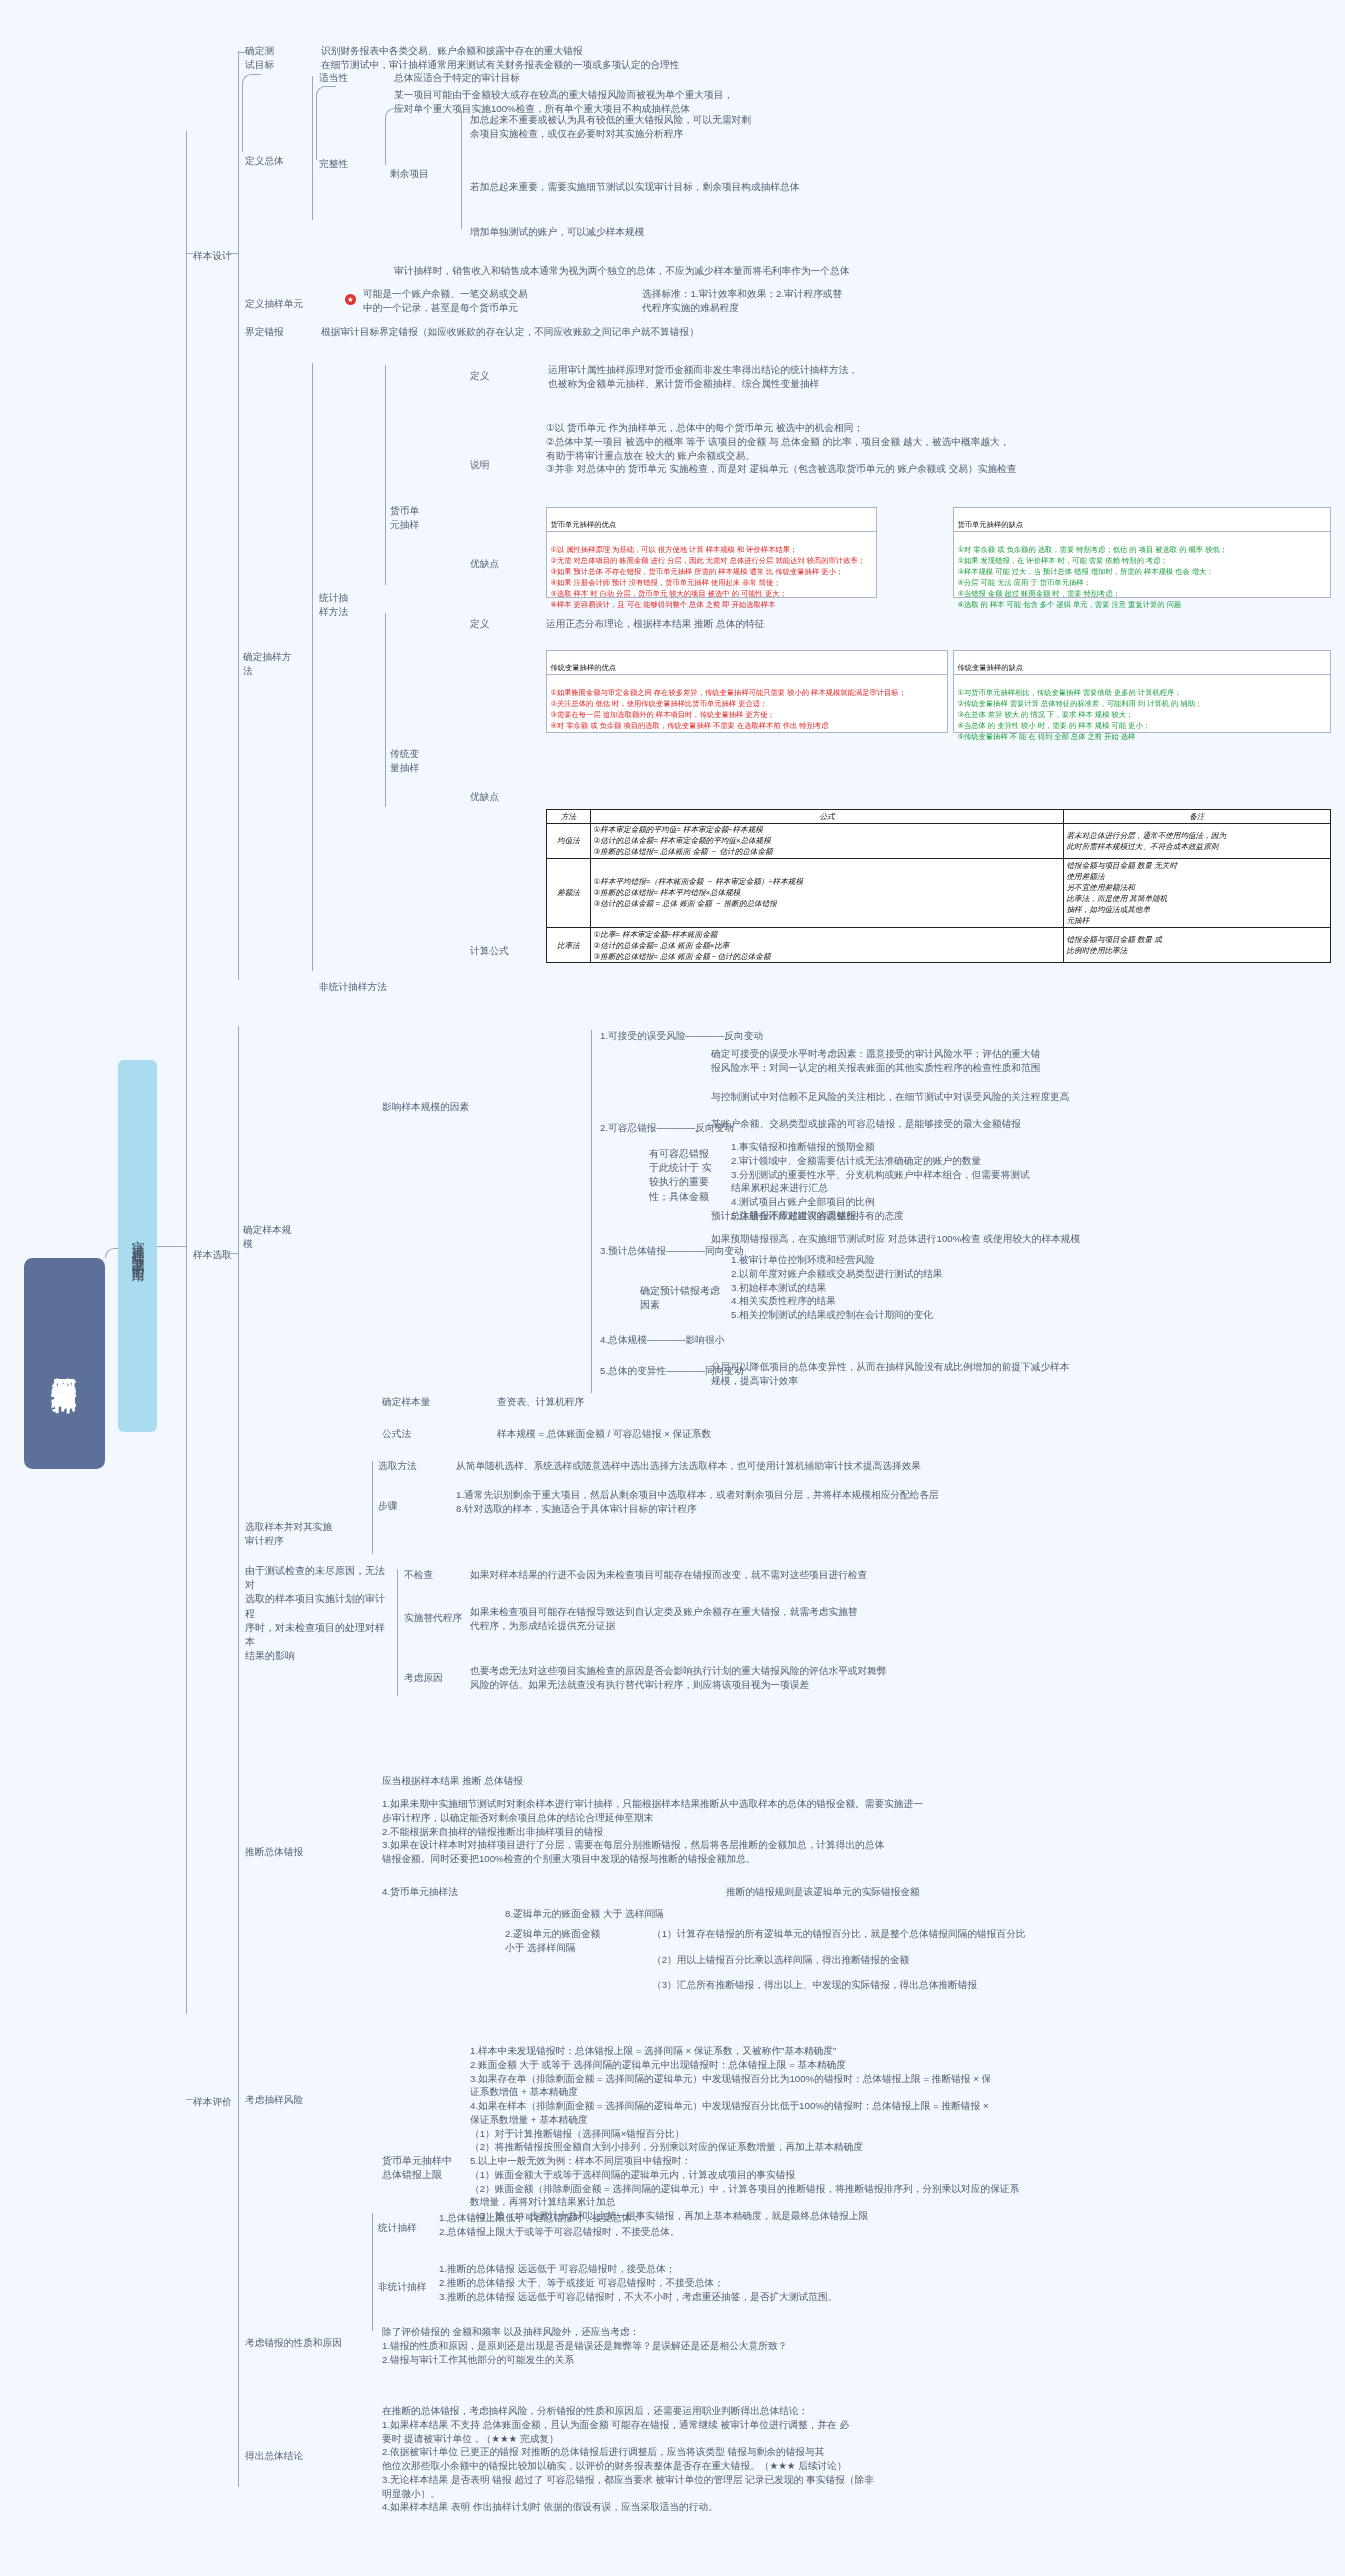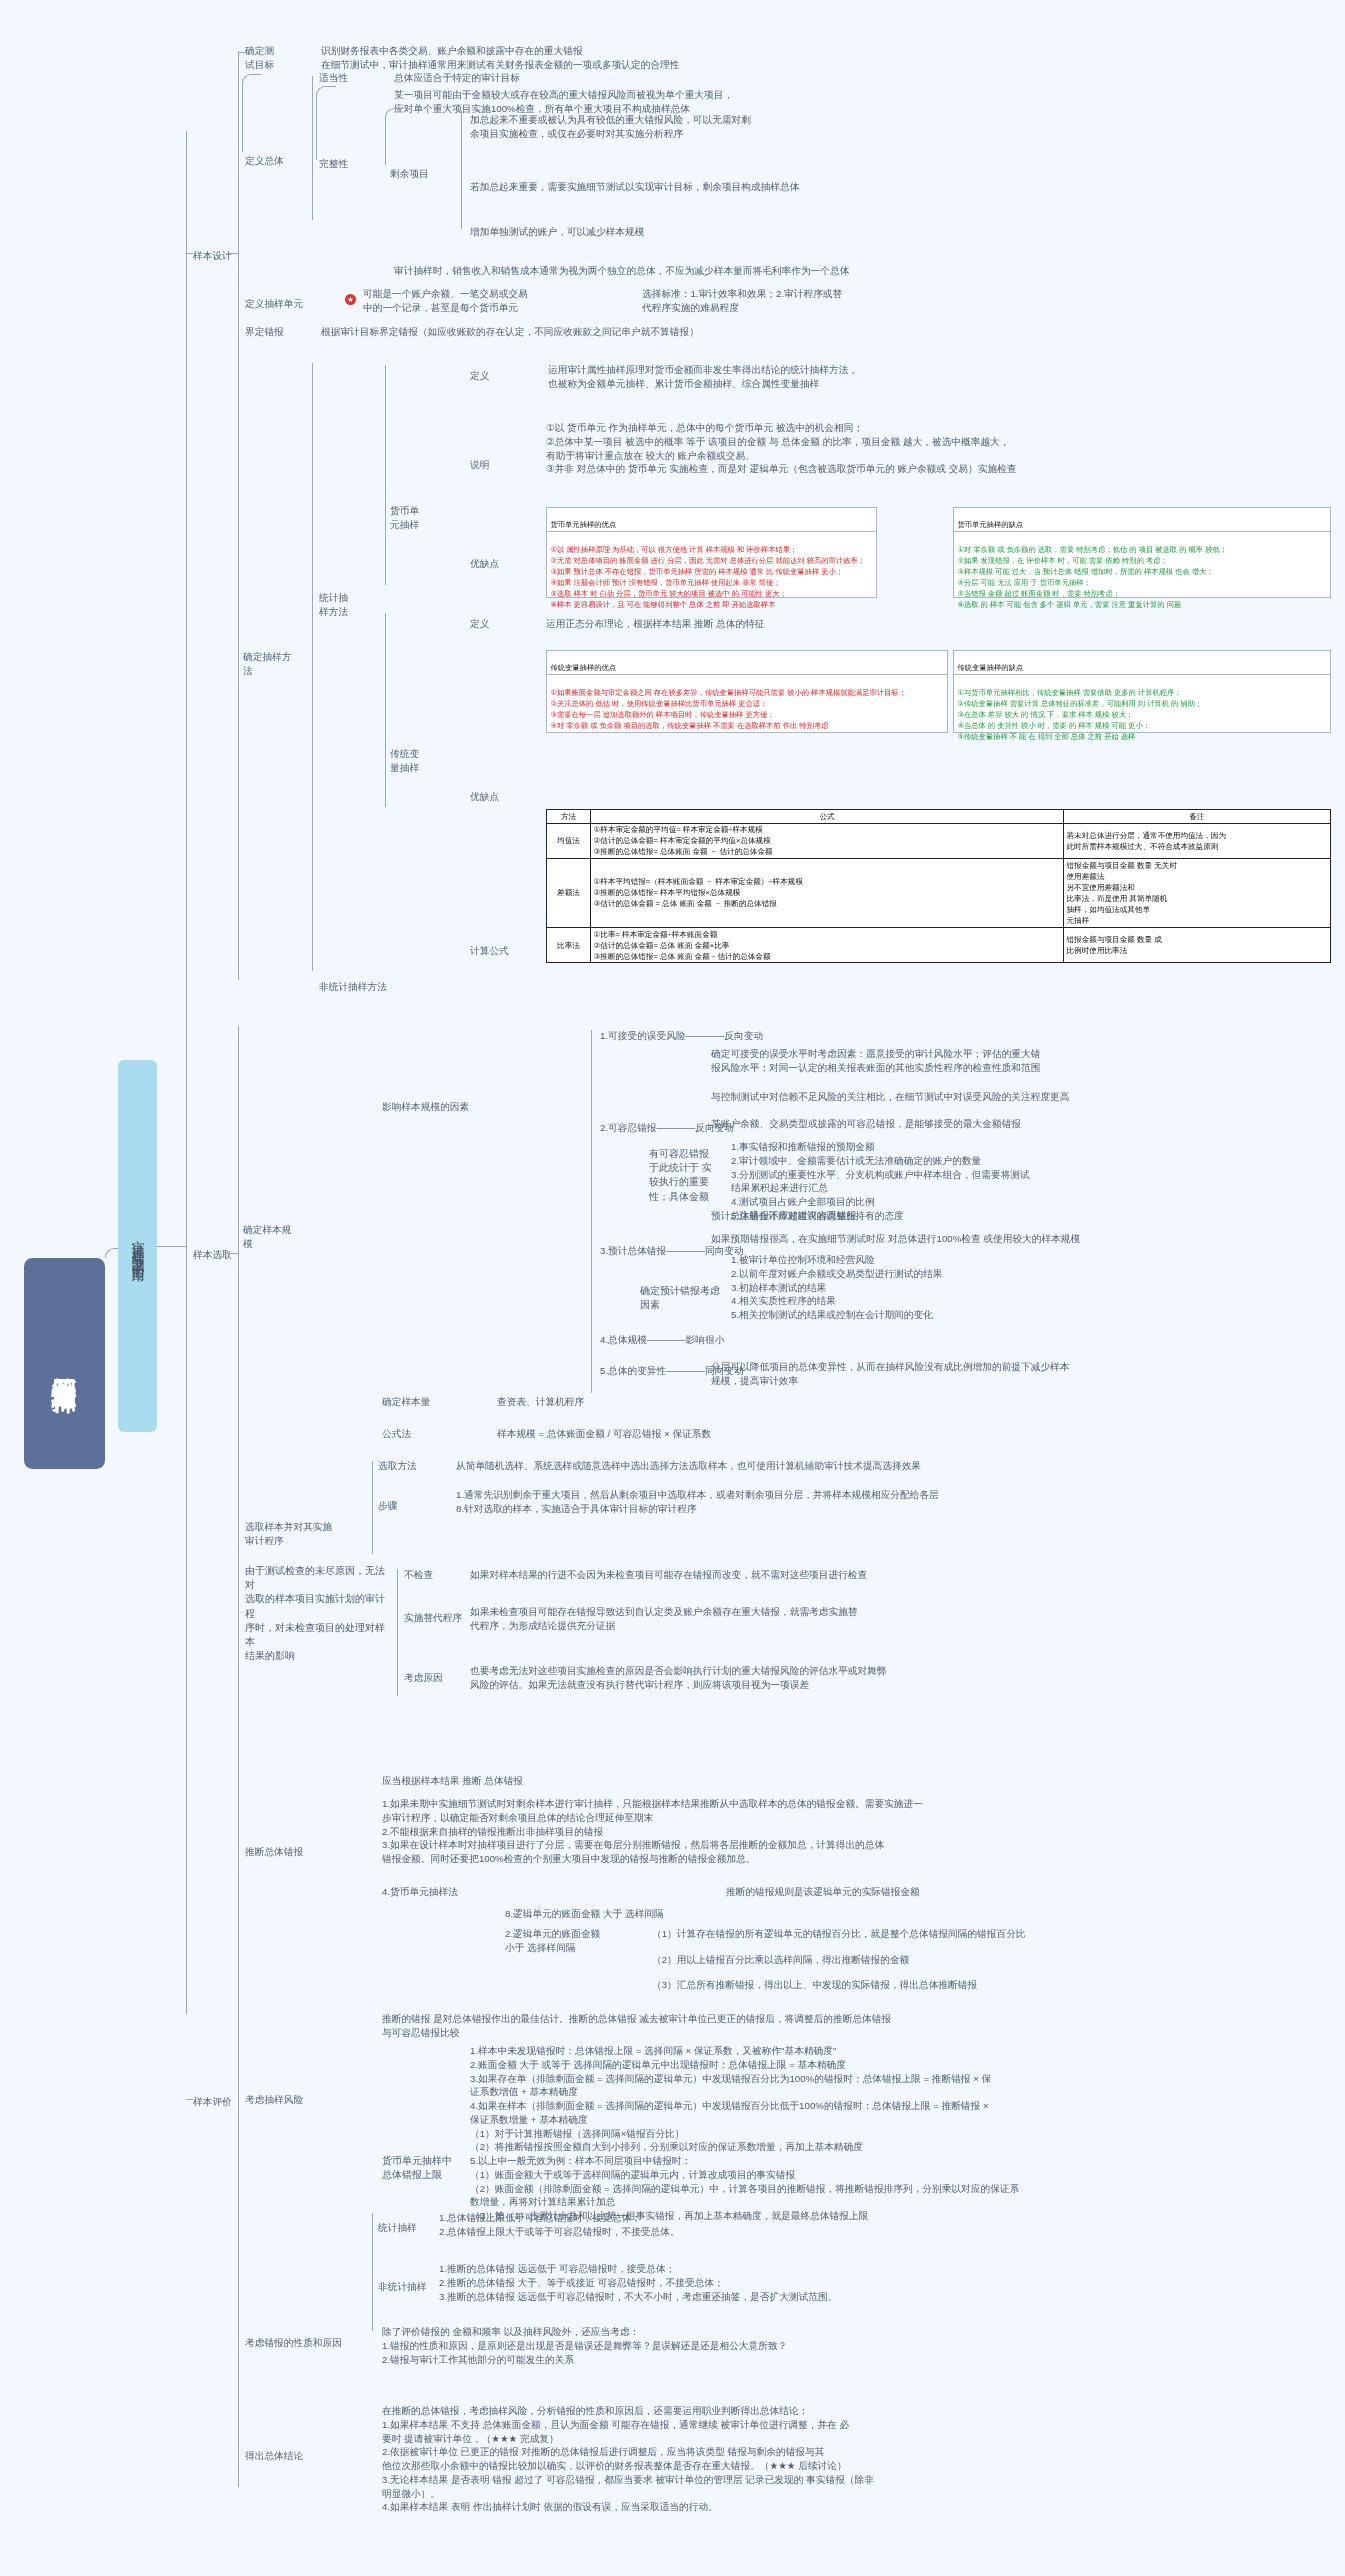--- a/index.html
+++ b/index.html
@@ -110,20 +110,21 @@
     background:#fff;
     font-size:7.6px;
     color:#111;
   }
   table.ftab th, table.ftab td {
     border:0.8px solid #222;
     padding:0.8px 2.5px;
     vertical-align:middle;
     line-height:1.45;
     white-space:pre-line;
+    font-style:italic;
   }
   table.ftab th { text-align:center; font-weight:normal; }
   .cellc { text-align:center; }
 </style>
 </head>
 <body>
 
 <div id="canvas">
 
   <div class="root-node">第四章审计抽样</div>
@@ -385,22 +386,20 @@
   <div class="tnode" style="left:726px; top:1885px;">推断的错报规则是该逻辑单元的实际错报金额</div>
 
   <div class="tnode" style="left:505px; top:1907px;">8.逻辑单元的账面金额 大于 选样间隔</div>
   <div class="tnode" style="left:505px; top:1927px; width:127px;">2.逻辑单元的账面金额
 小于 选择样间隔</div>
 
   <div class="tnode" style="left:652px; top:1927px; width:676px;">（1）计算存在错报的所有逻辑单元的错报百分比，就是整个总体错报间隔的错报百分比</div>
   <div class="tnode" style="left:652px; top:1953px; width:676px;">（2）用以上错报百分比乘以选样间隔，得出推断错报的金额</div>
   <div class="tnode" style="left:652px; top:1978px; width:676px;">（3）汇总所有推断错报，得出以上、中发现的实际错报，得出总体推断错报</div>
 
-  <div class="tnode" style="left:382px; top:2012px; width:954px;">推断的错报 是对总体错报作出的最佳估计。推断的总体错报 减去被审计单位已更正的错报后，将调整后的推断总体错报
-与可容忍错报比较</div>
 
   <div class="tnode lbl" style="left:245px; top:2093px;">考虑抽样风险</div>
   <div class="tnode sm" style="left:382px; top:2154px; width:73px;">货币单元抽样中
 总体错报上限</div>
   <div class="tnode" style="left:470px; top:2044px; width:870px;">1.样本中未发现错报时：总体错报上限 = 选择间隔 × 保证系数，又被称作"基本精确度"
 2.账面金额 大于 或等于 选择间隔的逻辑单元中出现错报时：总体错报上限 = 基本精确度
 3.如果存在单（排除剩面金额 = 选择间隔的逻辑单元）中发现错报百分比为100%的错报时：总体错报上限 = 推断错报 × 保
 证系数增值 + 基本精确度
 4.如果在样本（排除剩面金额 = 选择间隔的逻辑单元）中发现错报百分比低于100%的错报时：总体错报上限 = 推断错报 ×
 保证系数增量 + 基本精确度

